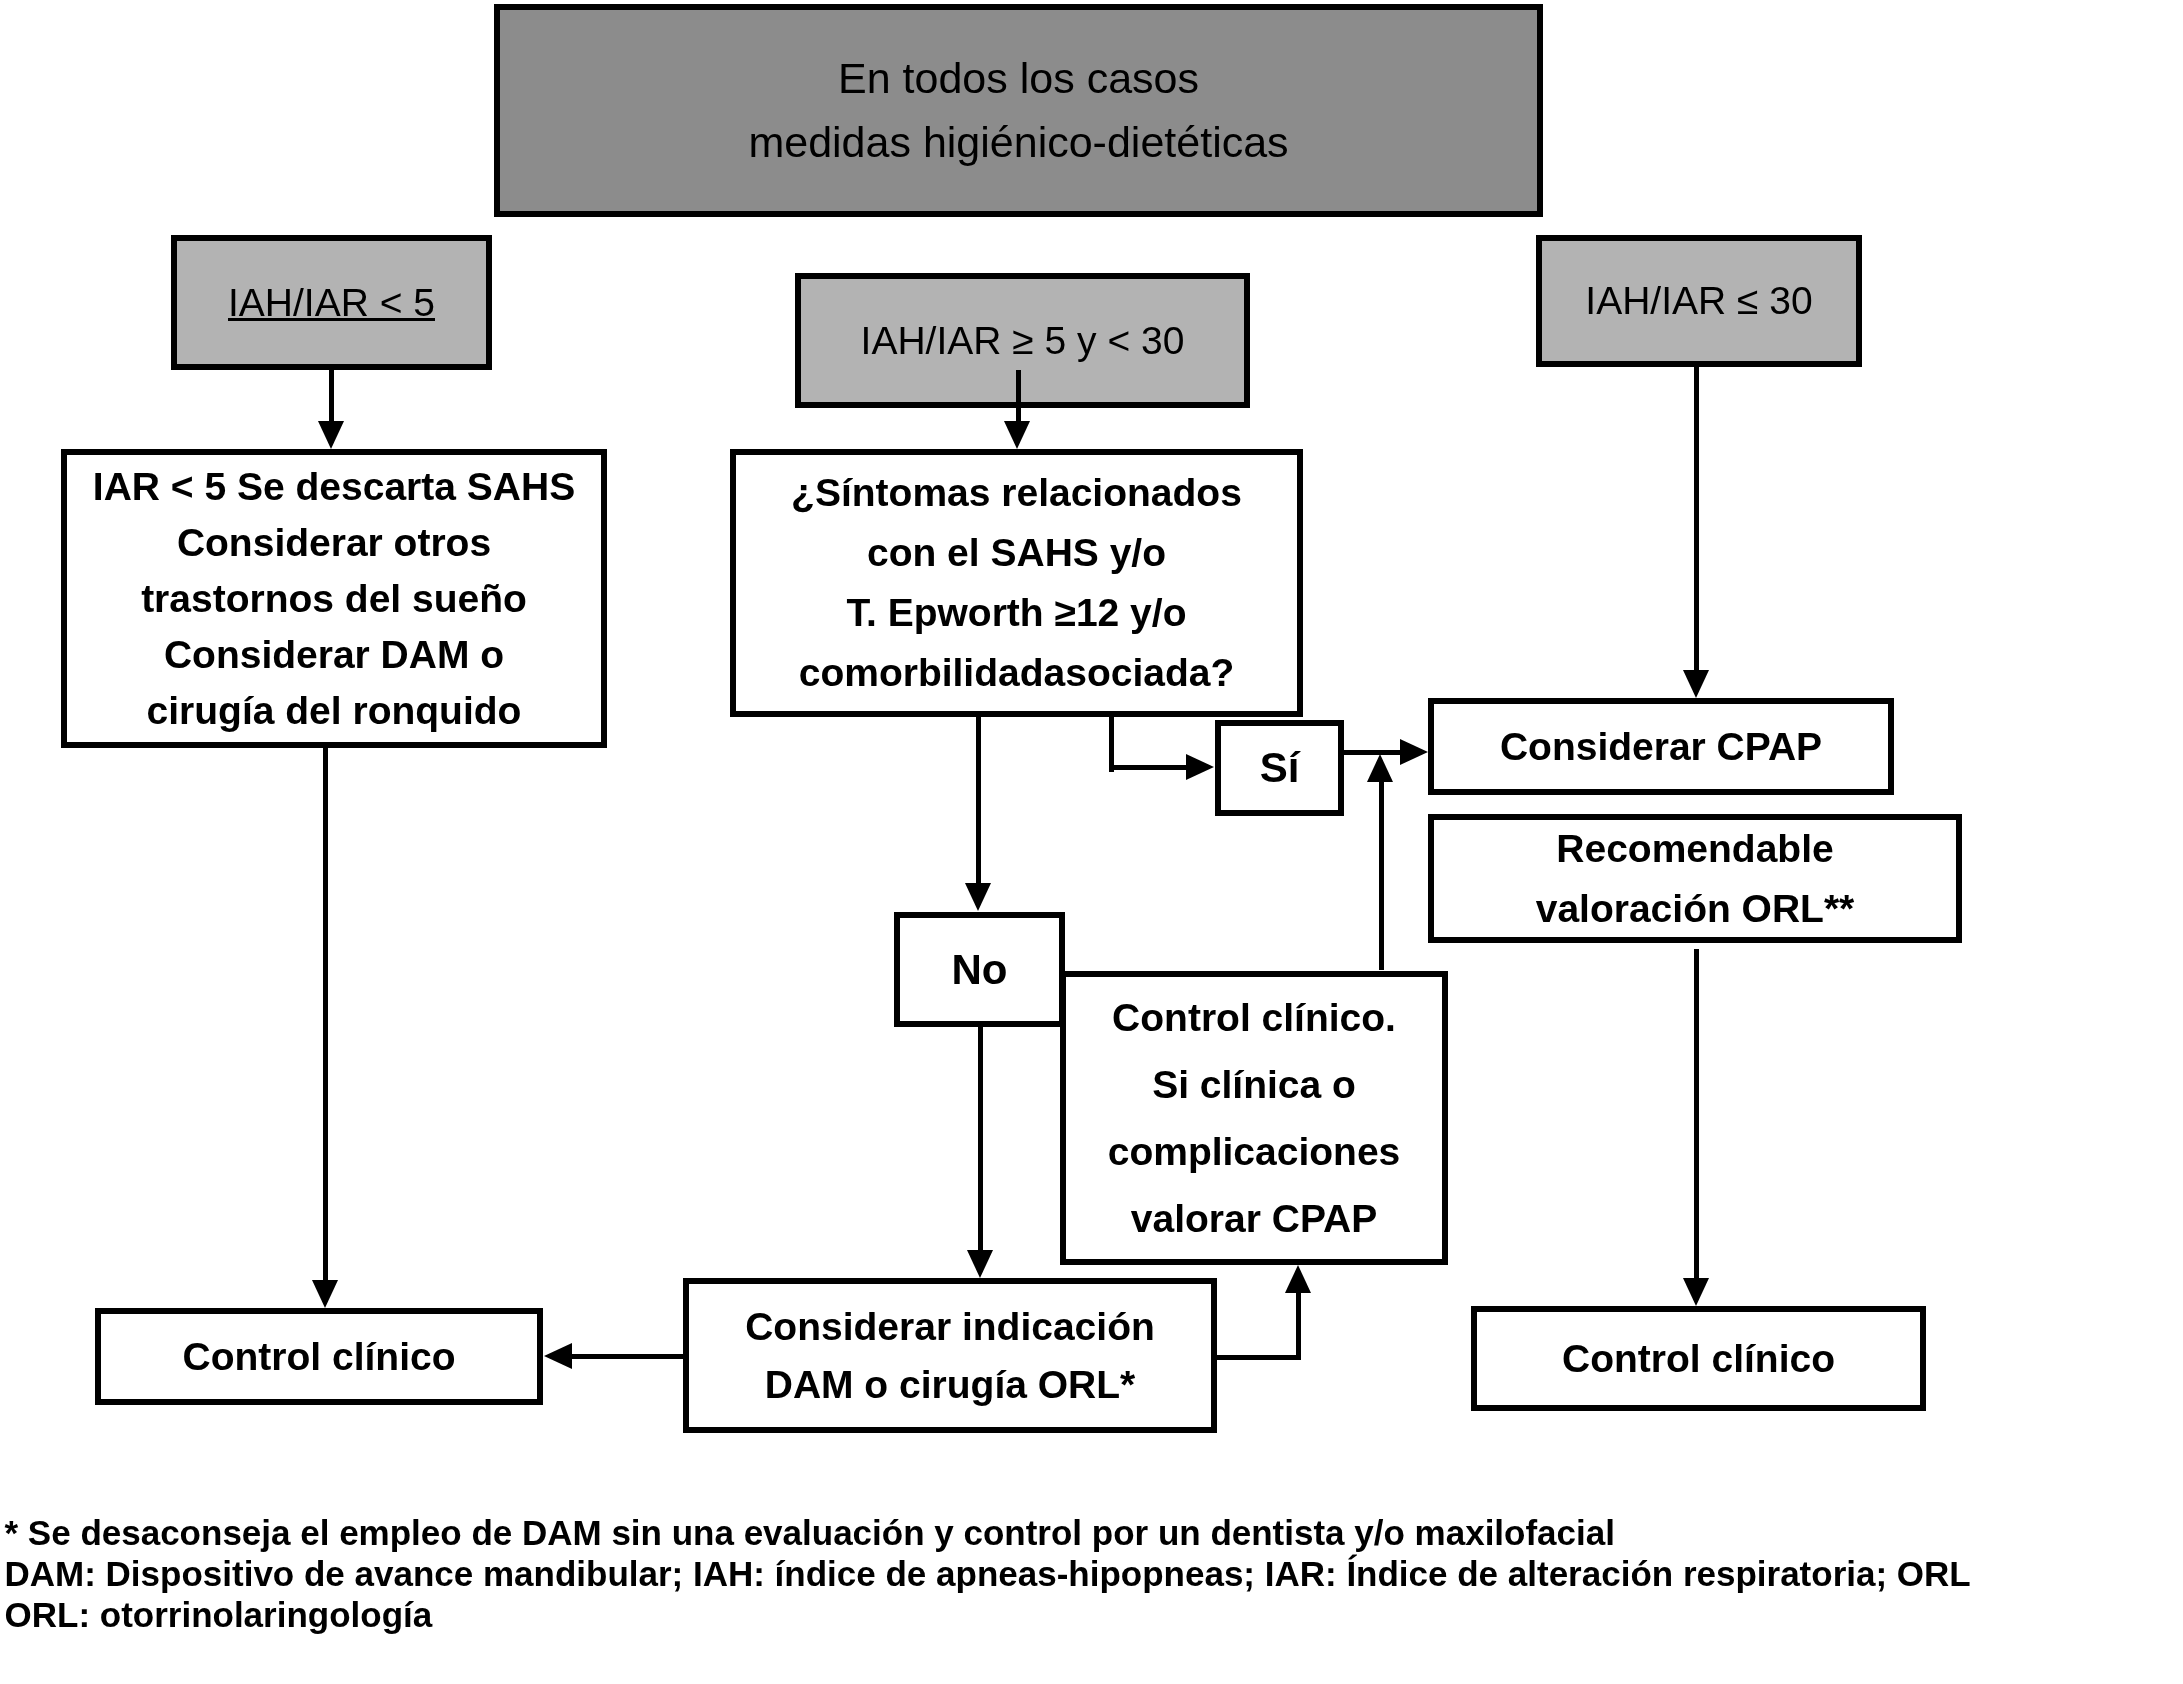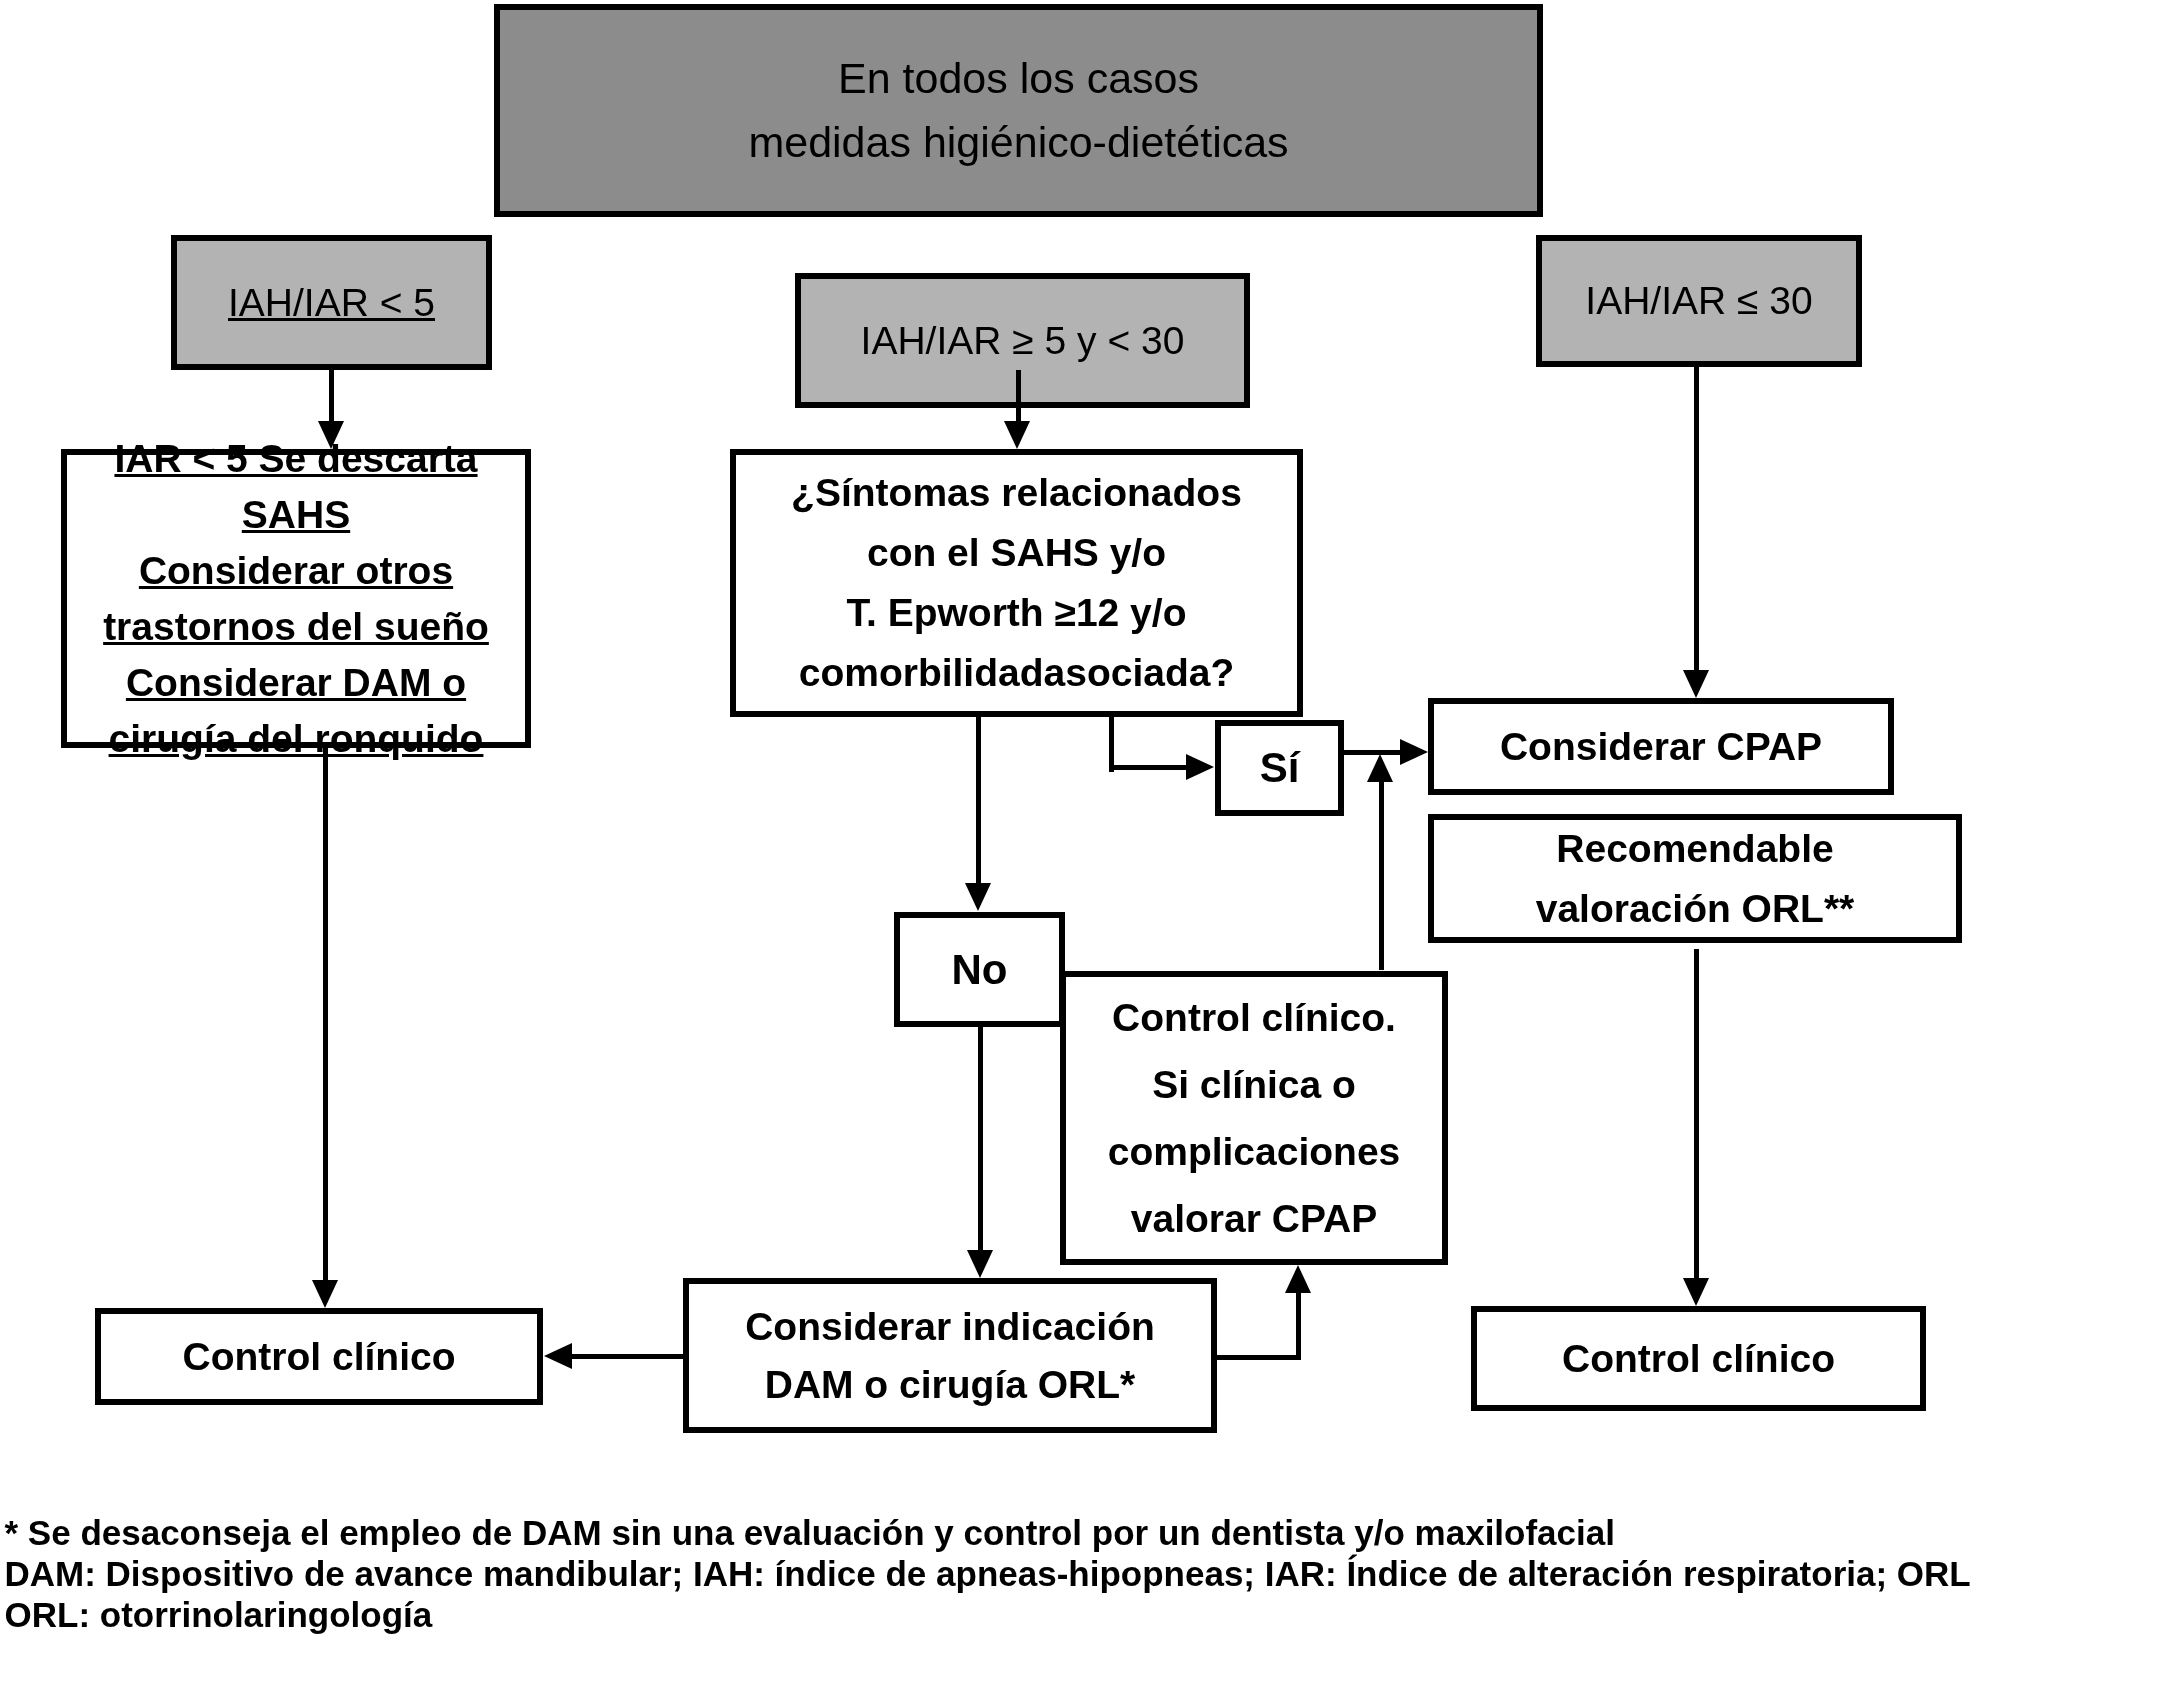--- a/index.html
+++ b/index.html
@@ -32,21 +32,21 @@
 
   <div class="box dark" style="left: 494px; top: 3.7px; width: 1049px; height: 213px; background: rgb(140, 140, 140);">En todos los casos
 medidas higiénico-dietéticas</div>
 
   <div class="box branch" style="left: 171px; top: 235px; width: 321px; height: 135px; background: rgb(179, 179, 179); text-decoration: underline;">IAH/IAR &lt; 5</div>
 
   <div class="box branch" style="left: 795px; top: 235px; width: 455px; height: 135px; background: rgb(179, 179, 179); margin-top: 38px;">IAH/IAR ≥ 5 y &lt; 30</div>
 
   <div class="box branch" style="left: 1536px; top: 235px; width: 326px; height: 132px; background: rgb(179, 179, 179);">IAH/IAR ≤ 30</div>
 
-  <div class="box white" style="left:61px;top:449px;width:470px;height:299px;line-height:56px;text-decoration:underline;">IAR &lt; 5 Se descarta SAHS
+  <div class="box white" style="left:61px;top:449px;width:546px;height:299px;line-height:56px;">IAR &lt; 5 Se descarta SAHS
 Considerar otros
 trastornos del sueño
 Considerar DAM o
 cirugía del ronquido</div>
 
   <div class="box white" style="left:730px;top:449px;width:573px;height:268px;line-height:60px;">¿Síntomas relacionados
 con el SAHS y/o
 T. Epworth ≥12 y/o
 comorbilidadasociada?</div>
 

